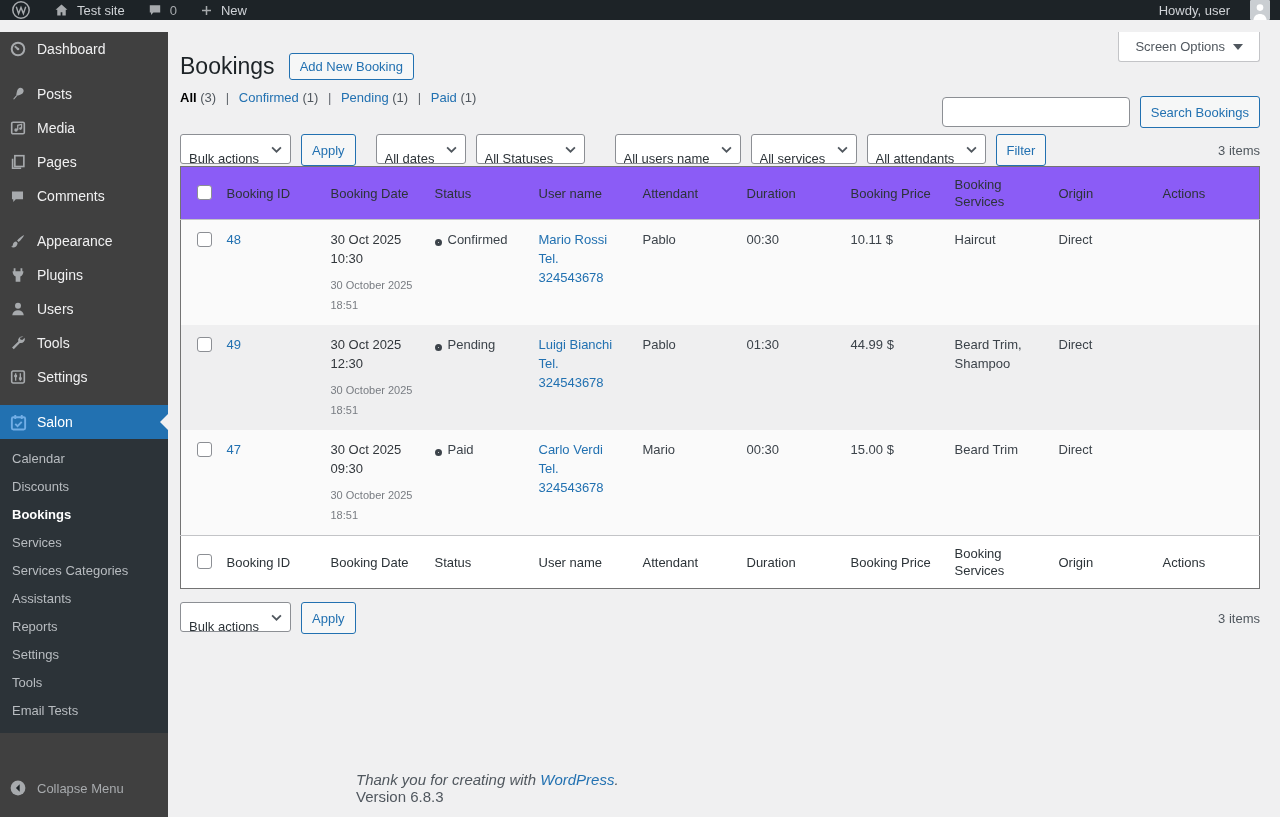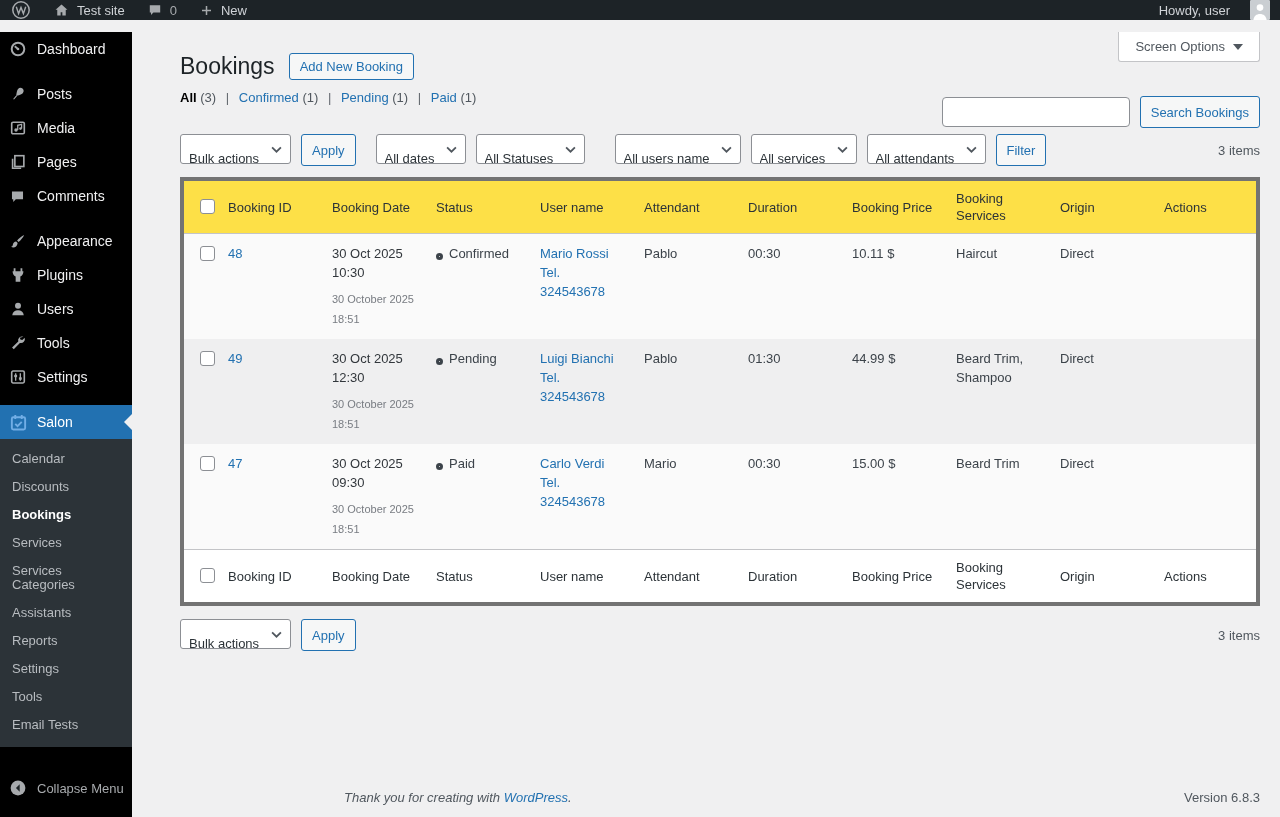--- a/index.html
+++ b/index.html
@@ -17,22 +17,22 @@
     background:#1d2327; color:#d0d3d7; display:flex; align-items:center; z-index:60;
   }
   .ab-item { display:flex; align-items:center; gap:7px; padding:0 11px; height:32px; color:#d0d3d7; cursor:pointer; }
   .ab-item .ico { color:#a7aaad; }
   .ab-count { color:#a7aaad; }
   .ab-right { margin-left:auto; display:flex; align-items:center; gap:20px; padding:0 10px; }
   .avatar { width:20px; height:20px; overflow:hidden; border-radius:1px; }
 
   
   #sidebar {
-    position:fixed; top:32px; left:0; bottom:0; width:132px;
-    background:#000000; color:#f0f0f1; z-index:50;
+    position:fixed; top:32px; left:0; bottom:0; width:168px;
+    background:#404040; color:#f0f0f1; z-index:50;
   }
   .menu-item {
     display:flex; align-items:center; min-height:34px; font-size:14px;
     color:#f0f0f1; cursor:pointer; position:relative;
   }
   .menu-icon { width:20px; margin:0 8px 0 9px; color:#a7aaad; flex:none; }
   .menu-sep { height:11px; }
   .menu-item.current-top { background:#2271b1; color:#fff; }
   .menu-item.current-top .menu-icon { color:#72aee6; }
   .menu-item.current-top::after {
@@ -87,22 +87,22 @@
   .select-wrap.gap { margin-left:20px; }
   select {
     appearance:none; -webkit-appearance:none; -moz-appearance:none;
     background:#fff; border:1px solid #8c8f94; border-radius:3px; height:30px;
     font-size:13px; color:#2c3338; padding:16px 30px 0 8px; font-family:inherit; cursor:pointer;
   }
   .chev { position:absolute; right:9px; top:12px; pointer-events:none; color:#50575e; }
   .items-count { margin-left:auto; color:#50575e; font-size:13px; }
 
   table.wp-list-table {
-    width:100%; margin-top:11px; border:4px solid #737373; border-collapse:collapse;
-    background:#fde047; table-layout:fixed;
+    width:100%; border:1px solid #737373; border-collapse:collapse;
+    background:#8b5cf6; table-layout:fixed;
   }
   .wp-list-table th, .wp-list-table td { text-align:left; font-weight:400; }
   .wp-list-table thead th { padding:9px 10px; color:#2c3338; border-bottom:1px solid #c3c4c7; vertical-align:middle; font-size:13px; line-height:17px; }
   .wp-list-table tfoot th { padding:9px 10px; color:#2c3338; border-top:1px solid #c3c4c7; vertical-align:middle; font-size:13px; line-height:17px; background:#fff; }
   .wp-list-table tbody td, .wp-list-table tbody th { padding:10px; vertical-align:top; font-size:13px; color:#3c434a; line-height:19px; }
   tr.row-odd { background:#fafafa; }
   tr.row-even { background:#efeff0; }
   .cb-cell { width:36px; }
   input[type="checkbox"] {
     appearance:none; -webkit-appearance:none; width:15px; height:15px; margin:2px 0 0 6px;
@@ -113,22 +113,22 @@
   .date-sub { color:#787c82; font-size:11px; margin-top:7px; line-height:20px; }
   .status-cell { white-space:nowrap; }
   .status-dot {
     display:inline-block; width:7px; height:7px; border:3px solid currentColor;
     border-radius:50%; margin-right:6px; vertical-align:-2px;
   }
   .st-confirmed, .st-paid { color:#1e8c1e; font-weight:700; }
   .st-pending { color:#f5a623; font-weight:400; }
 
   #wpfooter {
-    position:absolute; bottom:0; left:164px; right:0; padding:12px 20px;
-    display:flex; justify-content:space-between; color:#50575e; font-size:13px;
+    position:absolute; bottom:0; left:176px; right:0; padding:12px 20px;
+    display:flex; justify-content:space-between; color:#50575e; font-size:15px;flex-direction:column;
   }
   .footer-thanks { font-style:italic; }
   .footer-thanks a { color:#2271b1; }
   .footer-version { color:#50575e; }
 </style>
 </head>
 <body>
 
 <svg width="0" height="0" style="position:absolute">
   <defs>

